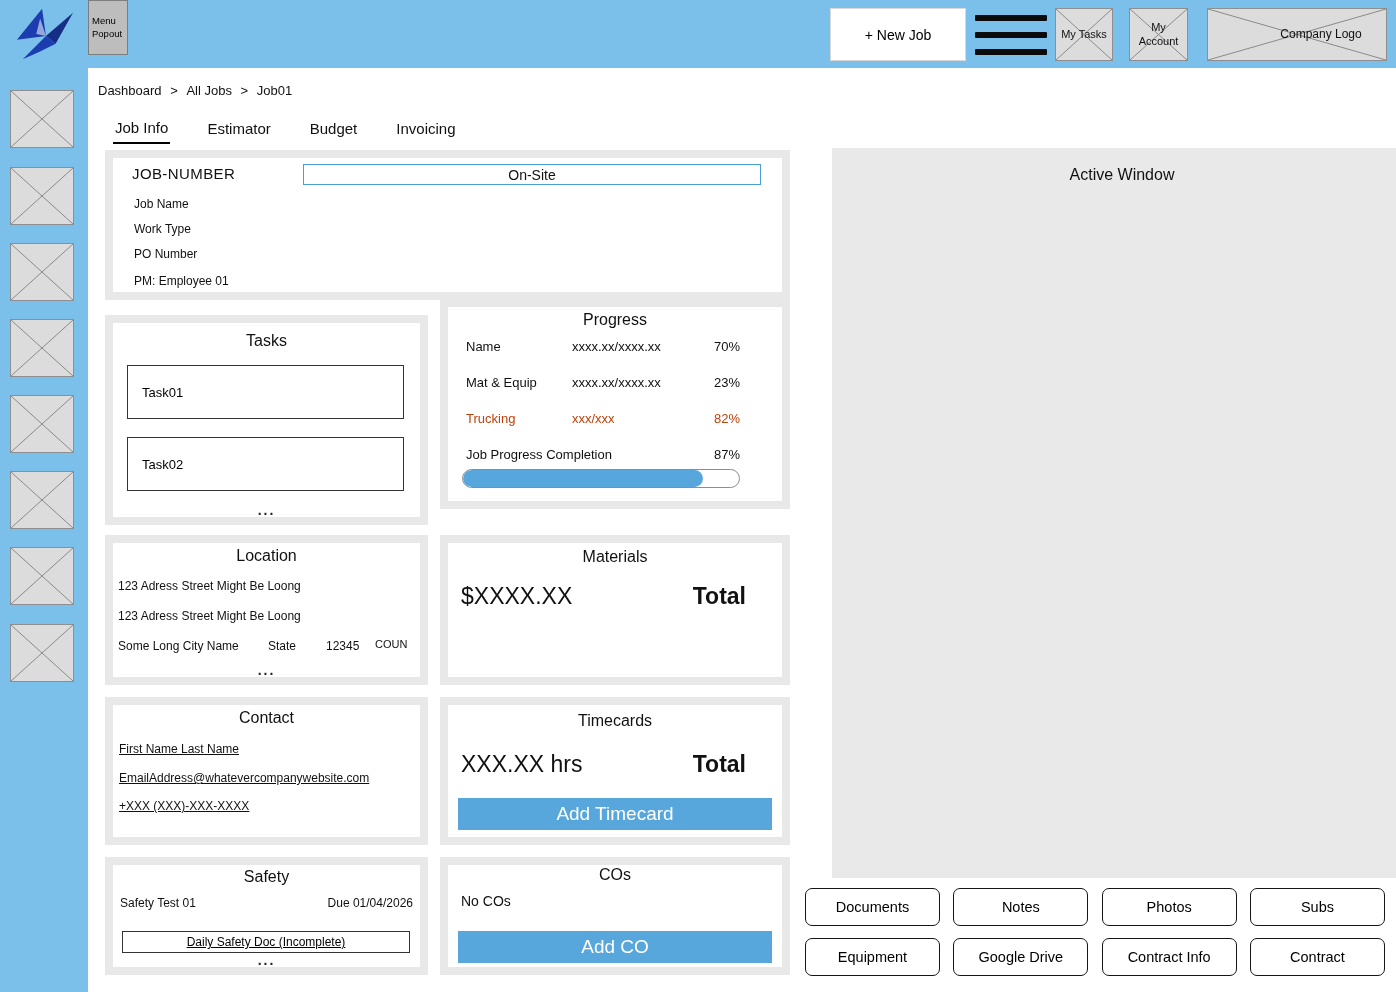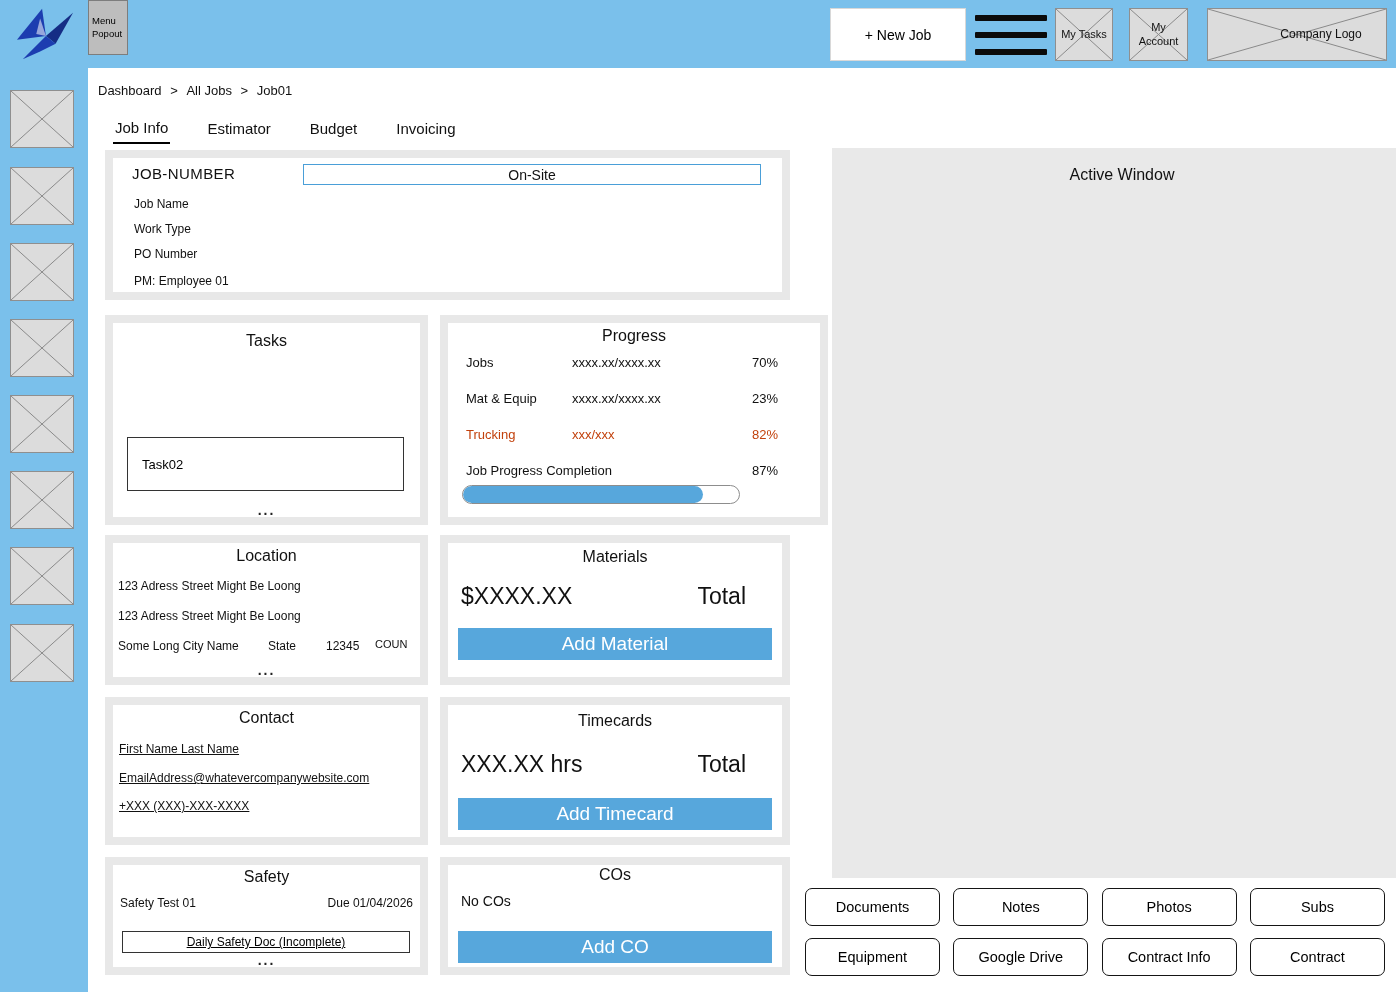--- a/index.html
+++ b/index.html
@@ -59,21 +59,21 @@
                   display:flex; align-items:center; justify-content:center; }
   .jh-line { position:absolute; left:21px; font-size:12px; }
 
   
   .tasks-card { left:105px; top:315px; width:323px; height:210px; }
   .task-item { position:absolute; left:14px; width:277px; height:54px; background:#fff;
                border:1px solid #333; display:flex; align-items:center; padding-left:14px;
                font-size:13px; text-align:left; }
 
   
-  .progress-card { left:440px; top:315px; width:388px; height:210px; }
+  .progress-card { left:440px; top:299px; width:350px; height:210px; }
   .prow { position:absolute; left:0; right:0; height:16px; font-size:13px; }
   .prow .plabel { position:absolute; left:18px; }
   .prow .pvalue { position:absolute; left:124px; }
   .prow .ppct   { position:absolute; right:42px; }
   .row-alert { color:#DB4031; }
   .pbar-track { position:absolute; left:14px; top:162px; width:278px; height:19px;
                 background:#fff; border:1px solid #8d8d8d; border-radius:10px; overflow:hidden; }
   .pbar-fill { height:100%; background:#57A7DC; border-radius:10px; width:0; }
 
   
@@ -81,21 +81,21 @@
   .loc-line { position:absolute; left:5px; font-size:12px; }
   .loc-state { position:absolute; left:155px; font-size:12px; }
   .loc-zip   { position:absolute; left:213px; font-size:12px; }
   .loc-coun  { position:absolute; left:262px; font-size:11px; }
 
   
   .materials-card { left:440px; top:535px; width:350px; height:150px; }
   .timecards-card { left:440px; top:697px; width:350px; height:148px; }
   .cos-card       { left:440px; top:857px; width:350px; height:118px; }
   .big-amount { position:absolute; left:13px; font-size:23px; }
-  .big-total  { position:absolute; right:36px; font-size:23px; }
+  .big-total  { position:absolute; right:36px; font-size:23px;font-weight:bold; }
   .add-btn { position:absolute; left:10px; width:314px; height:32px; border:none;
              background:#57A7DC; color:#fff; font-size:19px;
              display:flex; align-items:center; justify-content:center; }
 
   
   .contact-card { left:105px; top:697px; width:323px; height:148px; }
   .ct-line { position:absolute; left:6px; font-size:12px;text-decoration:underline; }
 
   
   .safety-card { left:105px; top:857px; width:323px; height:118px; }
@@ -223,30 +223,31 @@
     <div class="jh-line" style="top:39px">Job Name</div>
     <div class="jh-line" style="top:64px">Work Type</div>
     <div class="jh-line" style="top:89px">PO Number</div>
     <div class="jh-line" style="top:116px">PM: Employee 01</div>
   </div>
 </section>
 
 <section class="card tasks-card">
   <div class="card-inner">
     <div class="card-title" style="top:9px">Tasks</div>
+    <button class="task-item" style="top:42px">Task01</button>
     <button class="task-item" style="top:114px">Task02</button>
     <button class="more-btn">...</button>
   </div>
 </section>
 
 <section class="card progress-card">
   <div class="card-inner">
     <div class="card-title" style="top:4px">Progress</div>
     <div class="prow" style="top:32px">
-      <span class="plabel">Jobs</span>
+      <span class="plabel">Name</span>
       <span class="pvalue">xxxx.xx/xxxx.xx</span>
       <span class="ppct">70%</span>
     </div>
     <div class="prow" style="top:68px">
       <span class="plabel">Mat &amp; Equip</span>
       <span class="pvalue">xxxx.xx/xxxx.xx</span>
       <span class="ppct">23%</span>
     </div>
     <div class="prow row-alert" style="top: 104px; color: #c2410c;">
       <span class="plabel">Trucking</span>
@@ -274,21 +275,20 @@
     <div class="loc-coun" style="top:95px">COUN</div>
     <button class="more-btn">...</button>
   </div>
 </section>
 
 <section class="card materials-card">
   <div class="card-inner">
     <div class="card-title" style="top:5px">Materials</div>
     <div class="big-amount" style="top:40px">$XXXX.XX</div>
     <div class="big-total" style="top:40px">Total</div>
-    <button class="add-btn" style="top: 85px; background: rgb(87, 167, 220);">Add Material</button>
   </div>
 </section>
 
 <section class="card contact-card">
   <div class="card-inner">
     <div class="card-title" style="top:4px">Contact</div>
     <div class="ct-line" style="top:37px">First Name Last Name</div>
     <div class="ct-line" style="top:66px">EmailAddress@whatevercompanywebsite.com</div>
     <div class="ct-line" style="top:94px">+XXX (XXX)-XXX-XXXX</div>
   </div>

